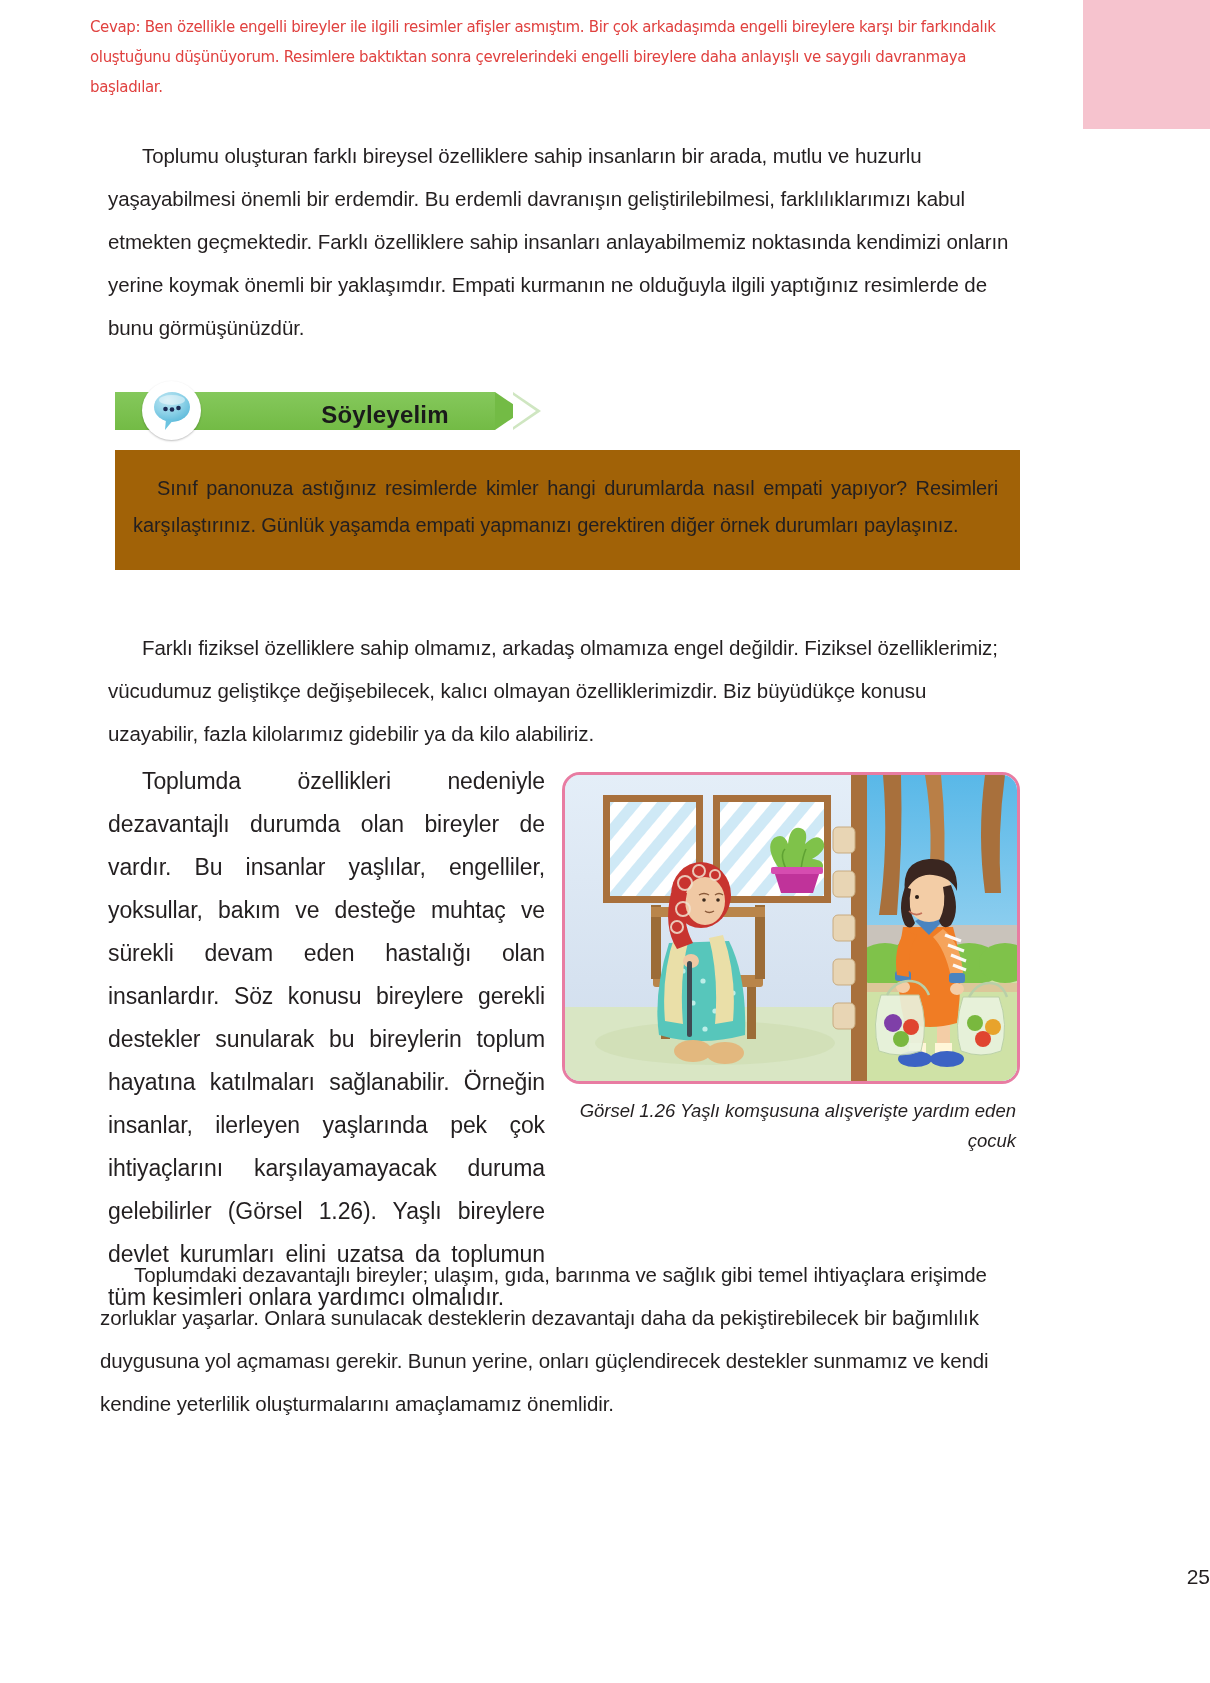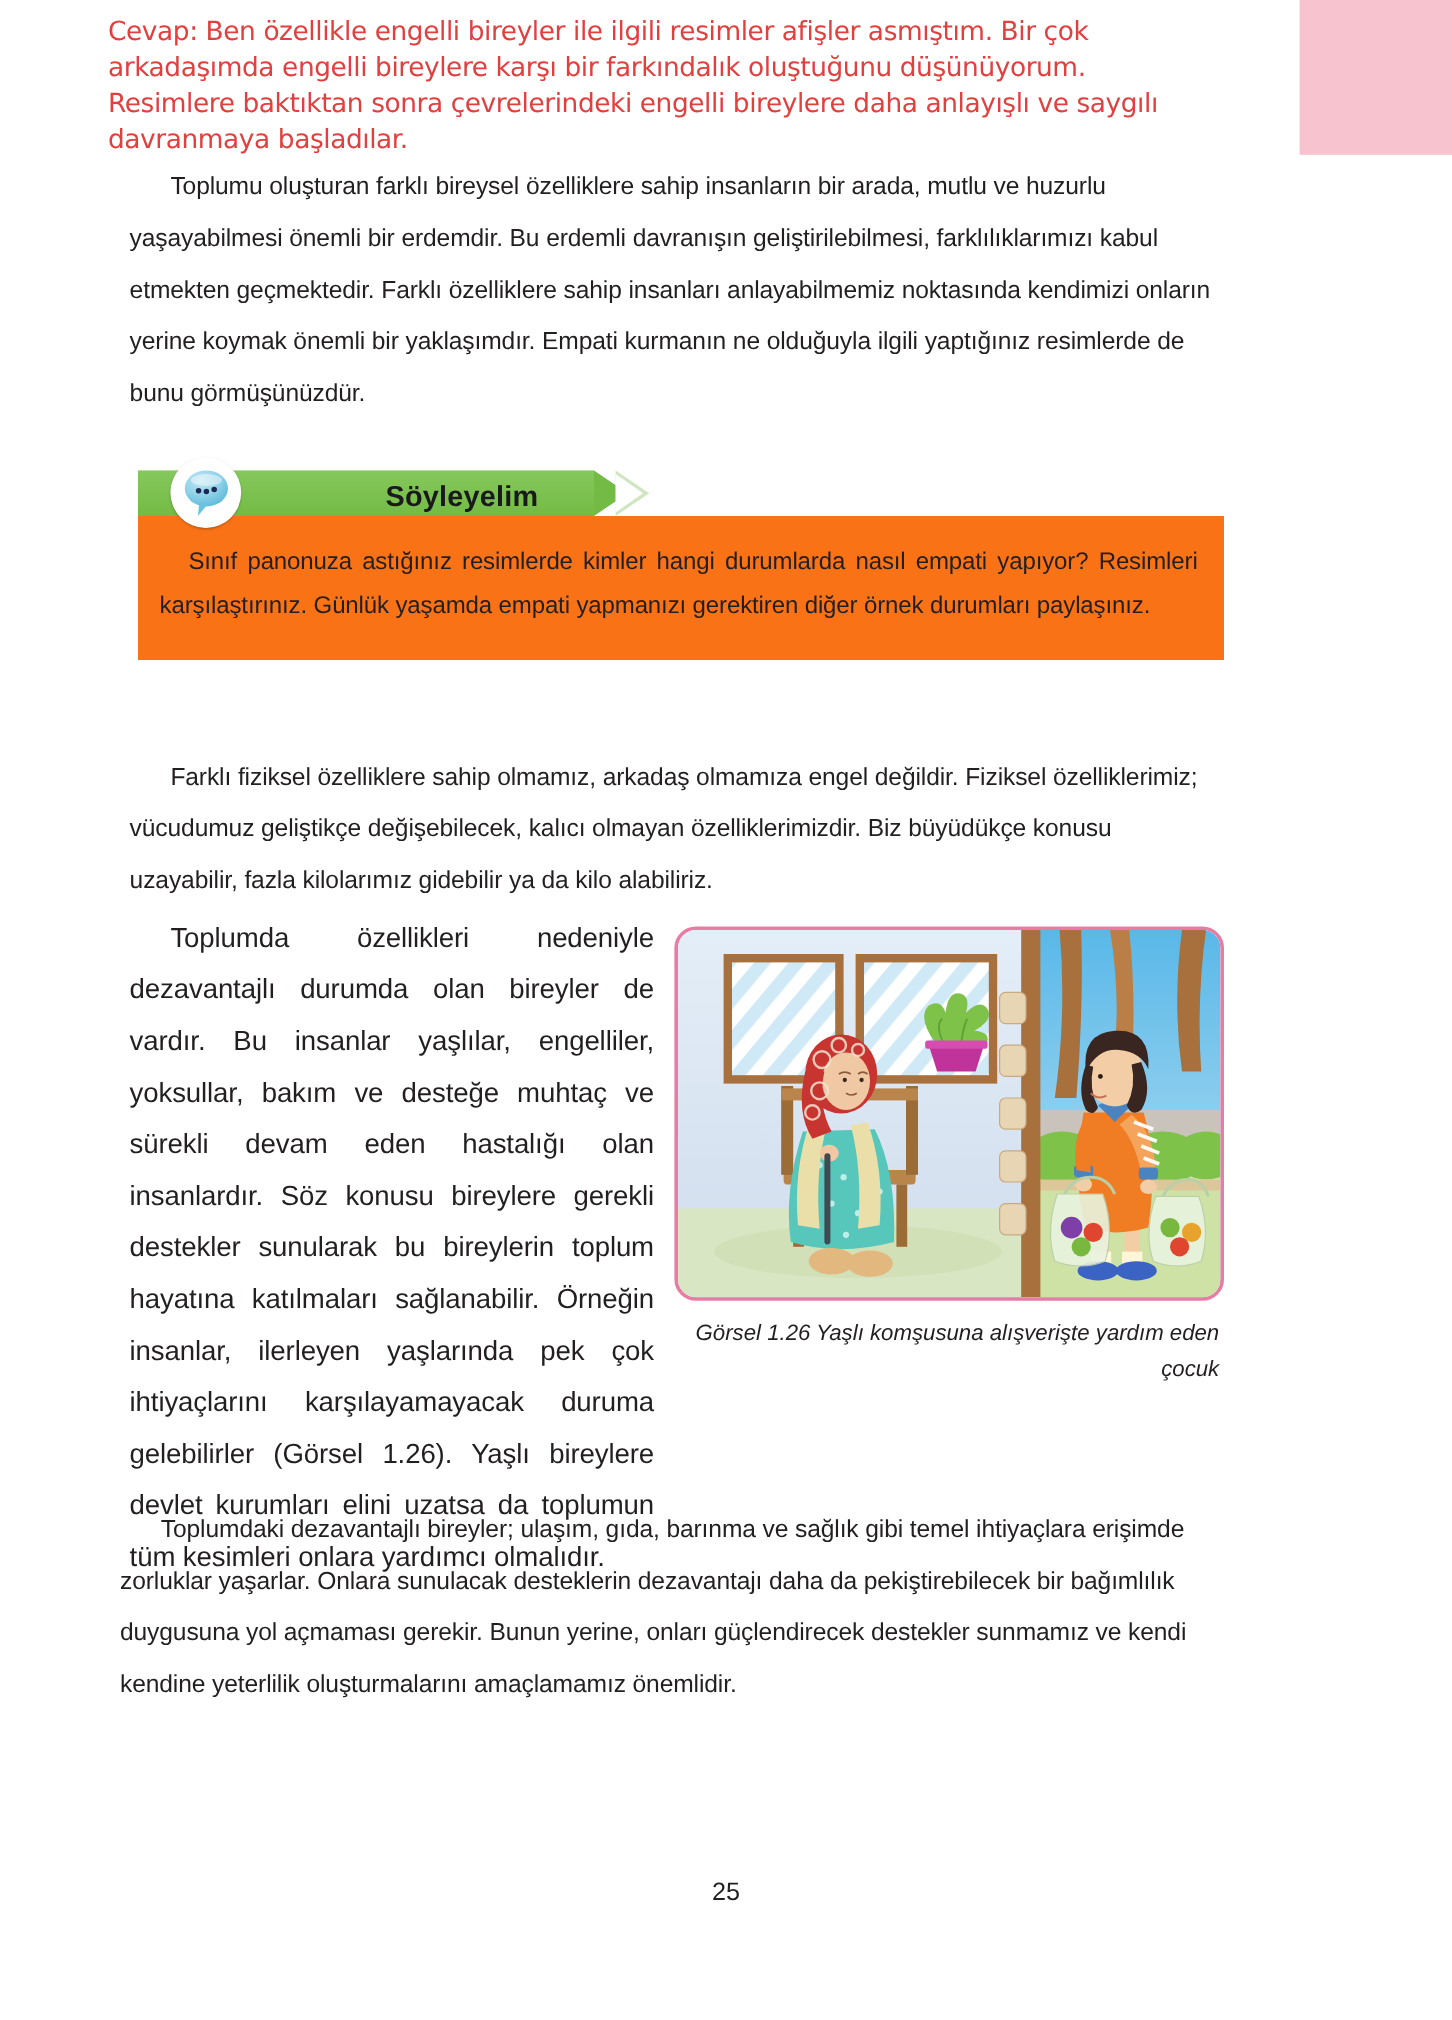--- a/index.html
+++ b/index.html
@@ -26,21 +26,21 @@
   }
 
   
   .answer-text {
     position: absolute;
     left: 90px;
     top: 12px;
     width: 910px;
     color: #e0413f;
     font-family: "DejaVu Sans", sans-serif;
-    font-size: 22px;
+    font-size: 15px;
     line-height: 30px;
     letter-spacing: -0.35px;
     text-align: left;
   }
   p.body {
     margin: 0;
     color: #231f20;
     font-size: 20.5px;
     line-height: 43px;
     text-align: justify;
@@ -126,24 +126,25 @@
     border-radius: 50%;
     background: #ffffff;
     box-shadow: 0 1px 2px rgba(0,0,0,.25);
     display: flex;
     align-items: center;
     justify-content: center;
   }
   .banner-icon svg { display:block; }
 
   .activity-body {
-    background: #f97316;
+    background: #a16207;
     padding: 20px 22px 26px 18px;
     min-height: 108px;
     box-sizing: border-box;
+    margin-top: 20px;
   }
   .activity-body p {
     margin: 0;
     color: #231f20;
     font-size: 20px;
     line-height: 37px;
     text-align: justify;
     letter-spacing: -0.1px;
     font-family: "Liberation Sans", sans-serif;
   }
@@ -193,21 +194,21 @@
     font-family: "Liberation Sans", sans-serif;
     padding: 0 4px;
   }
 
   
   .page-number {
     position: absolute;
     left: 0;
     top: 1565px;
     width: 1210px;
-    text-align: center;
+    text-align: right;
     font-size: 21px;
     color: #231f20;
     font-family: "Liberation Sans", sans-serif;
   }
 </style>
 </head>
 <body>
 
 <div class="pink-block"></div>
 

